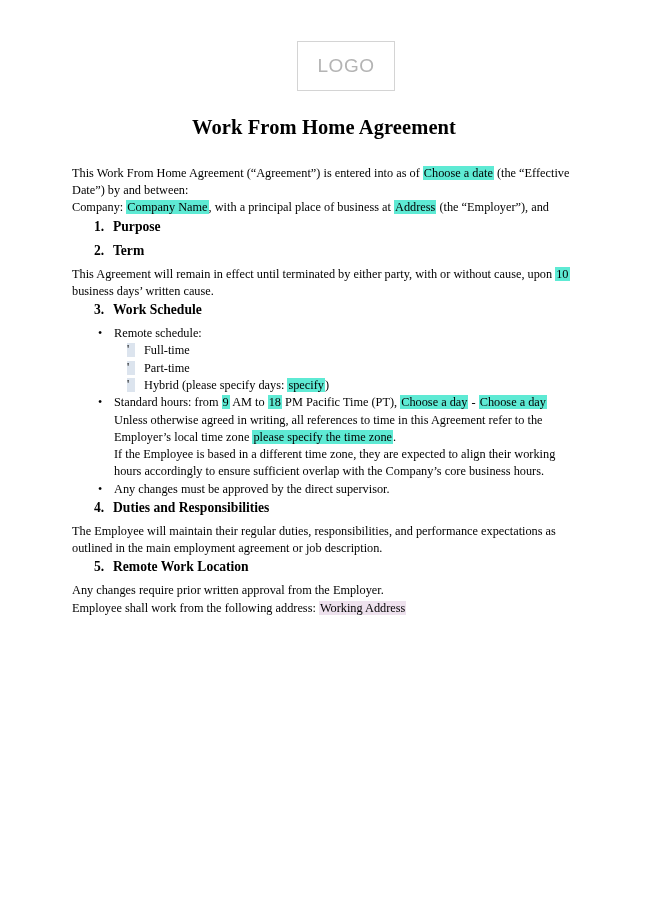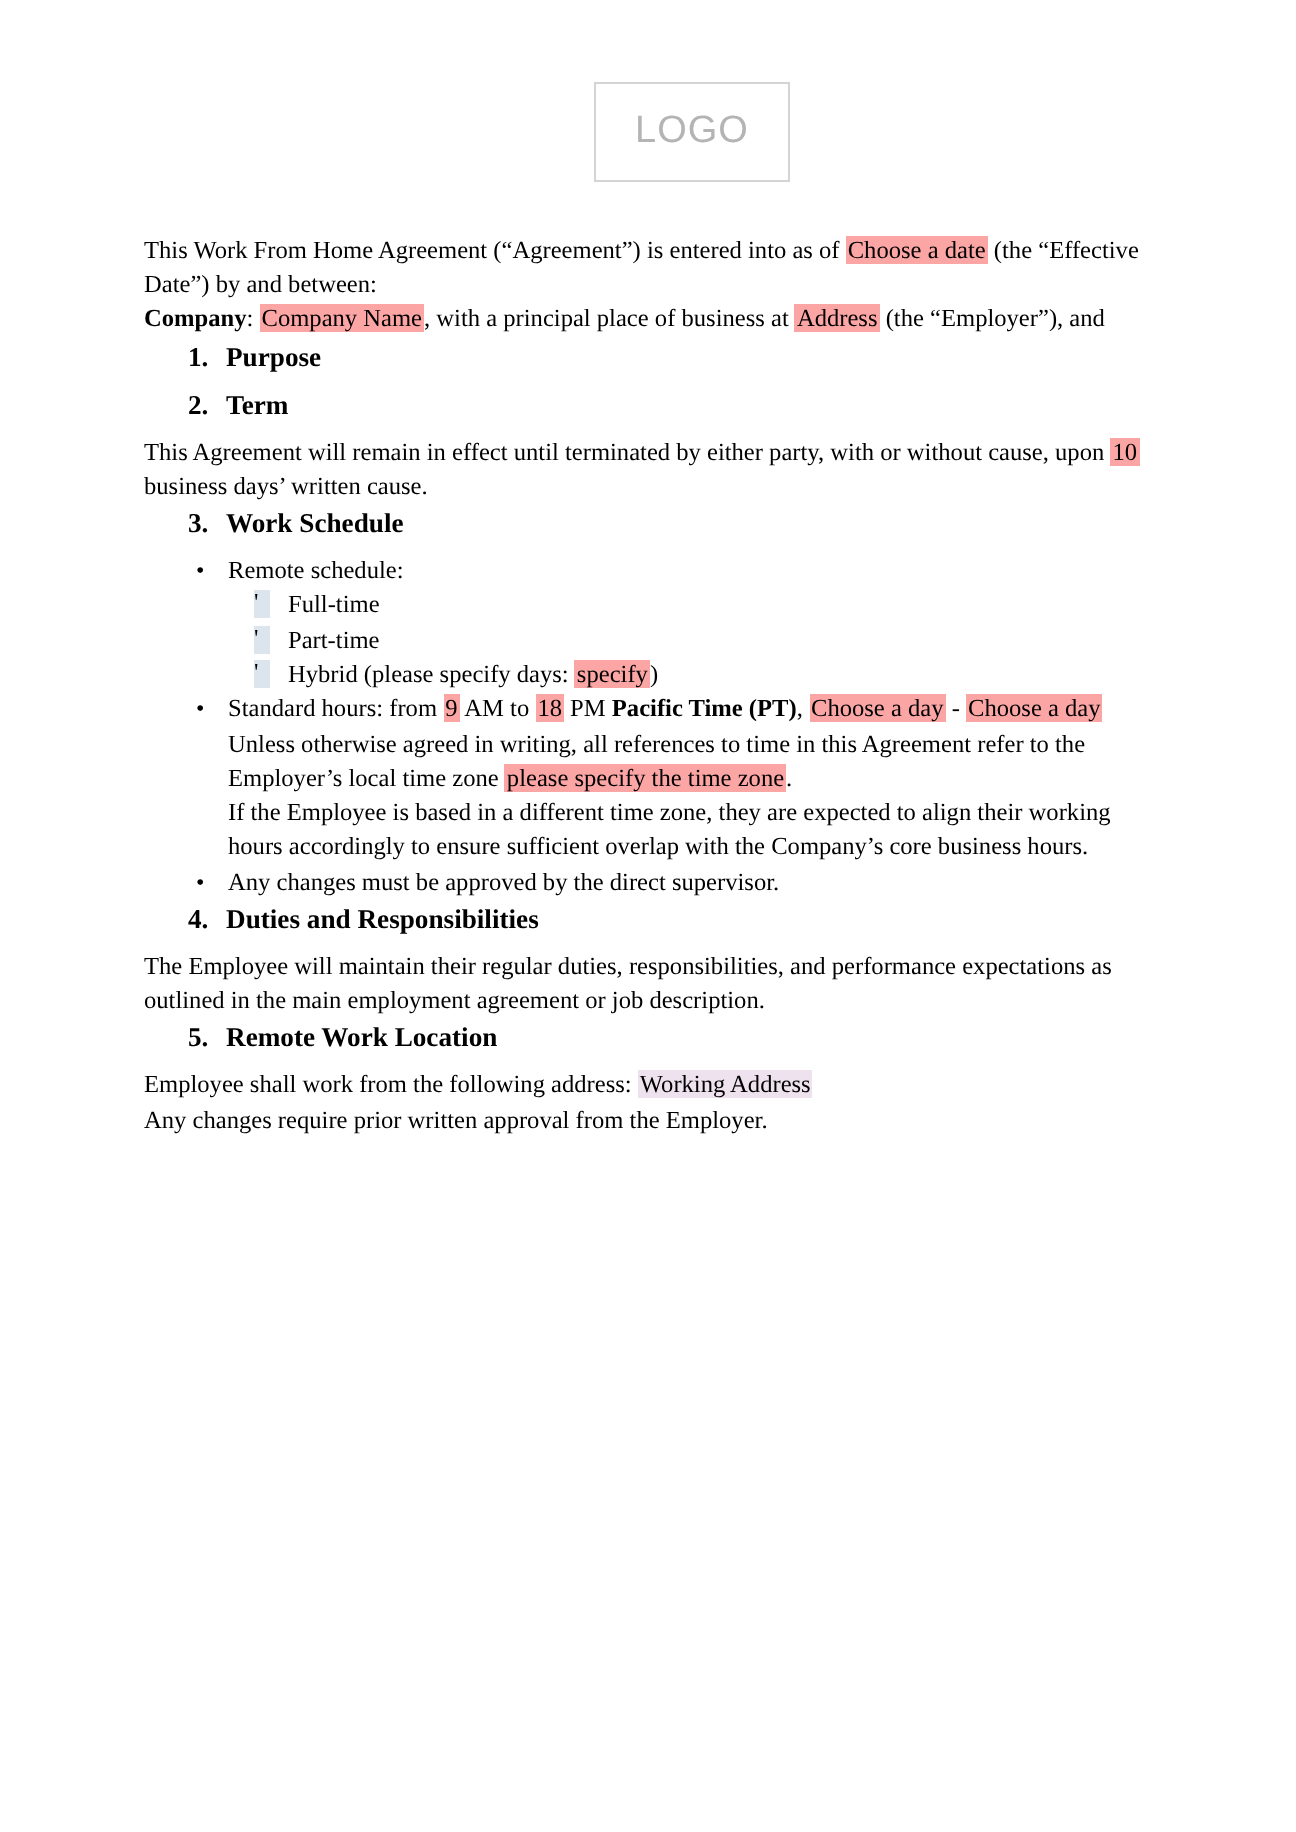--- a/index.html
+++ b/index.html
@@ -79,29 +79,29 @@
     position: relative;
     line-height: 17px;
   }
   .sec-heading .num-inline {
     display: inline-block;
     width: 19px;
   }
 
   
   .hl {
-    background-color: #fca5a5;
+    background-color: #5eead4;
     padding: 0 1px;
   }
   .hl-pink {
     background-color: #eee2ee;
     padding: 0 1px;
   }
 
-  b, .bold { font-weight: bold; }
+  b, .bold { font-weight: normal; }
 
   
   ul.bullets {
     list-style: none;
     margin: 2px 0 0 0;
     padding: 0;
   }
   ul.bullets > li {
     position: relative;
     padding-left: 42px;
@@ -149,20 +149,21 @@
 <body>
 
 <div class="page">
 
   <div class="logo-wrap">
     <div class="logo-box">
       <span>LOGO</span>
     </div>
   </div>
 
+  <h1 class="doc-title">Work From Home Agreement</h1>
 
   <div class="content">
 
     <p class="para"><span>This Work From Home Agreement (“Agreement”) is entered into as of </span><span class="hl">Choose a date</span><span> (the “Effective Date”) by and between:</span></p>
 
     <p class="para"><span class="bold">Company</span><span>: </span><span class="hl">Company Name</span><span>, with a principal place of business at </span><span class="hl">Address</span><span> (the “Employer”), and</span></p>
 
 
     <div class="sec-heading"><span class="num-inline">1.</span><span>Purpose</span></div>
 
@@ -195,17 +196,17 @@
 
       <li>
         <span class="dot">•</span><span>Any changes must be approved by the direct supervisor.</span>
       </li>
     </ul>
 
     <div class="sec-heading"><span class="num-inline">4.</span><span>Duties and Responsibilities</span></div>
     <p class="para">The Employee will maintain their regular duties, responsibilities, and performance expectations as outlined in the main employment agreement or job description.</p>
 
     <div class="sec-heading"><span class="num-inline">5.</span><span>Remote Work Location</span></div>
+    <p class="para">Any changes require prior written approval from the Employer.</p>
     <p class="para"><span>Employee shall work from the following address: </span><span class="hl-pink">Working Address</span></p>
-    <p class="para">Any changes require prior written approval from the Employer.</p>
 
   </div>
 </div>
 
 </body></html>

